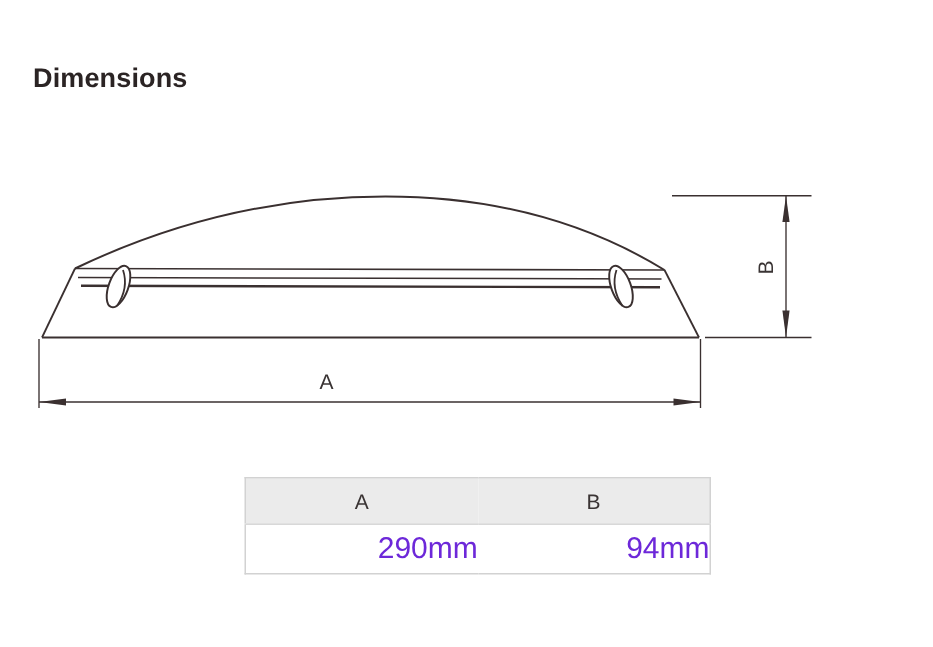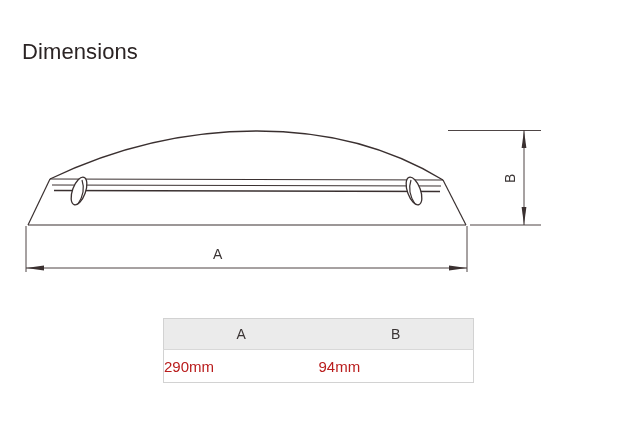--- a/index.html
+++ b/index.html
@@ -17,22 +17,22 @@
   #page {
     position: relative;
     width: 622px;
     height: 431px;
     background: #ffffff;
   }
   .page-title {
     position: absolute;
     left: 22px;
     top: 39px;
-    font-size: 22px;
-    font-weight: normal;
+    font-size: 18px;
+    font-weight: bold;
     color: #2b2424;
     letter-spacing: 0.1px;
     line-height: 26px;
     white-space: nowrap;
   }
   .drawing-area {
     position: absolute;
     left: 0;
     top: 100px;
     width: 622px;
@@ -54,24 +54,24 @@
     font-size: 14px;
     font-weight: normal;
     color: #3a3434;
     height: 30px;
     text-align: center;
     padding: 0;
   }
   .dim-table td {
     background: #ffffff;
     border: none;
-    font-size: 15px;
-    color: #b91c1c;
+    font-size: 20px;
+    color: #6d28d9;
     height: 32px;
-    text-align: left;
+    text-align: right;
     padding: 0;
   }
   .dim-table th.col-a, .dim-table td.col-a { width: 50%; }
   .dim-table th.col-b, .dim-table td.col-b { width: 50%; }
 </style>
 </head>
 <body>
 
 <div id="page">
 

